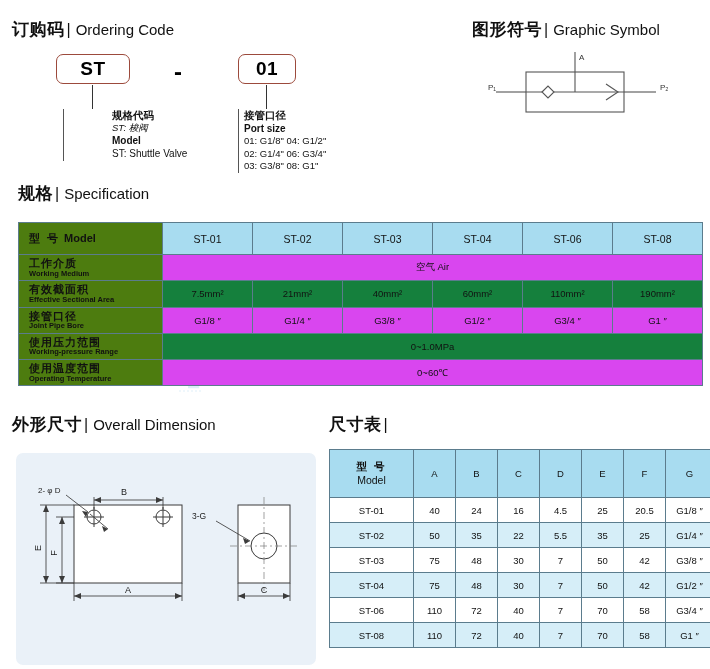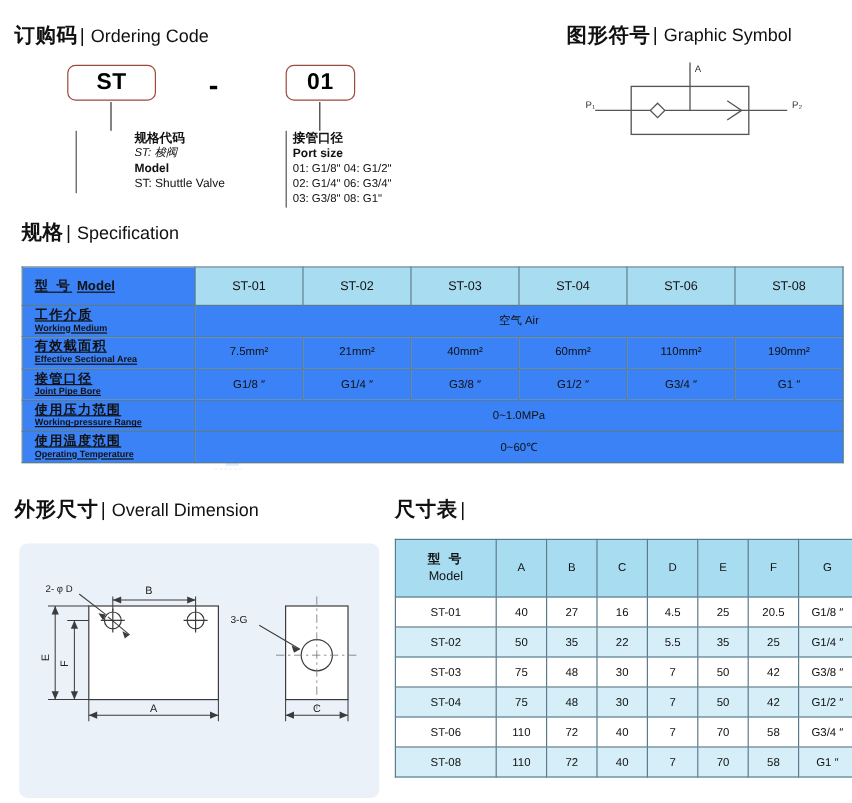--- a/index.html
+++ b/index.html
@@ -63,29 +63,29 @@
   #spec-table {
     position: absolute; left: 10px; top: 40px;
     width: 684px; table-layout: fixed;
   }
   #spec-table td, #spec-table th {
     border: 1px solid #5b7c8d; text-align: center; vertical-align: middle;
     padding: 2px 3px; color: #111;
   }
   #spec-table thead th { background: #a8dcf0; height: 32px; }
   #spec-table .rowhead {
-    background: #3b82f6; text-align: left; padding-left: 10px; text-decoration: underline;
+    background: #4d7c0f; text-align: left; padding-left: 10px;
   }
   .th-model { font-size: 11px; font-weight: bold; letter-spacing: 2px; }
   .th-model .en { letter-spacing: 0; margin-left: 4px; }
   .model-name { font-size: 10.5px; font-weight: normal; }
   .rh-cn { font-size: 11px; font-weight: bold; line-height: 1.15; letter-spacing: 1px; }
   .rh-en { font-size: 7.5px; line-height: 1.15; font-weight: bold; }
-  .spec-row-a td { background: #3b82f6; height: 22px; }
-  .spec-row-b td { background: #3b82f6; height: 22px; }
+  .spec-row-a td { background: #d946ef; height: 22px; }
+  .spec-row-b td { background: #15803d; height: 22px; }
   .val { font-size: 9.5px; }
 
   
   #overall-dimension { position: absolute; left: 8px; top: 405px; width: 312px; height: 262px; }
   .od-title { position: absolute; left: 4px; top: 8px; }
   #od-panel {
     position: absolute; left: 8px; top: 48px;
     width: 300px; height: 212px;
     background: #eaf1f8; border-radius: 7px;
   }
@@ -377,21 +377,21 @@
         <th class="dh-letter">D</th>
         <th class="dh-letter">E</th>
         <th class="dh-letter">F</th>
         <th class="dh-letter">G</th>
       </tr>
     </thead>
     <tbody>
       <tr class="dim-row-a">
         <td>ST-01</td>
         <td>40</td>
-        <td>27</td>
+        <td>24</td>
         <td>16</td>
         <td>4.5</td>
         <td>25</td>
         <td>20.5</td>
         <td>G1/8 ″</td>
       </tr>
       <tr class="dim-row-b">
         <td>ST-02</td>
         <td>50</td>
         <td>35</td>

